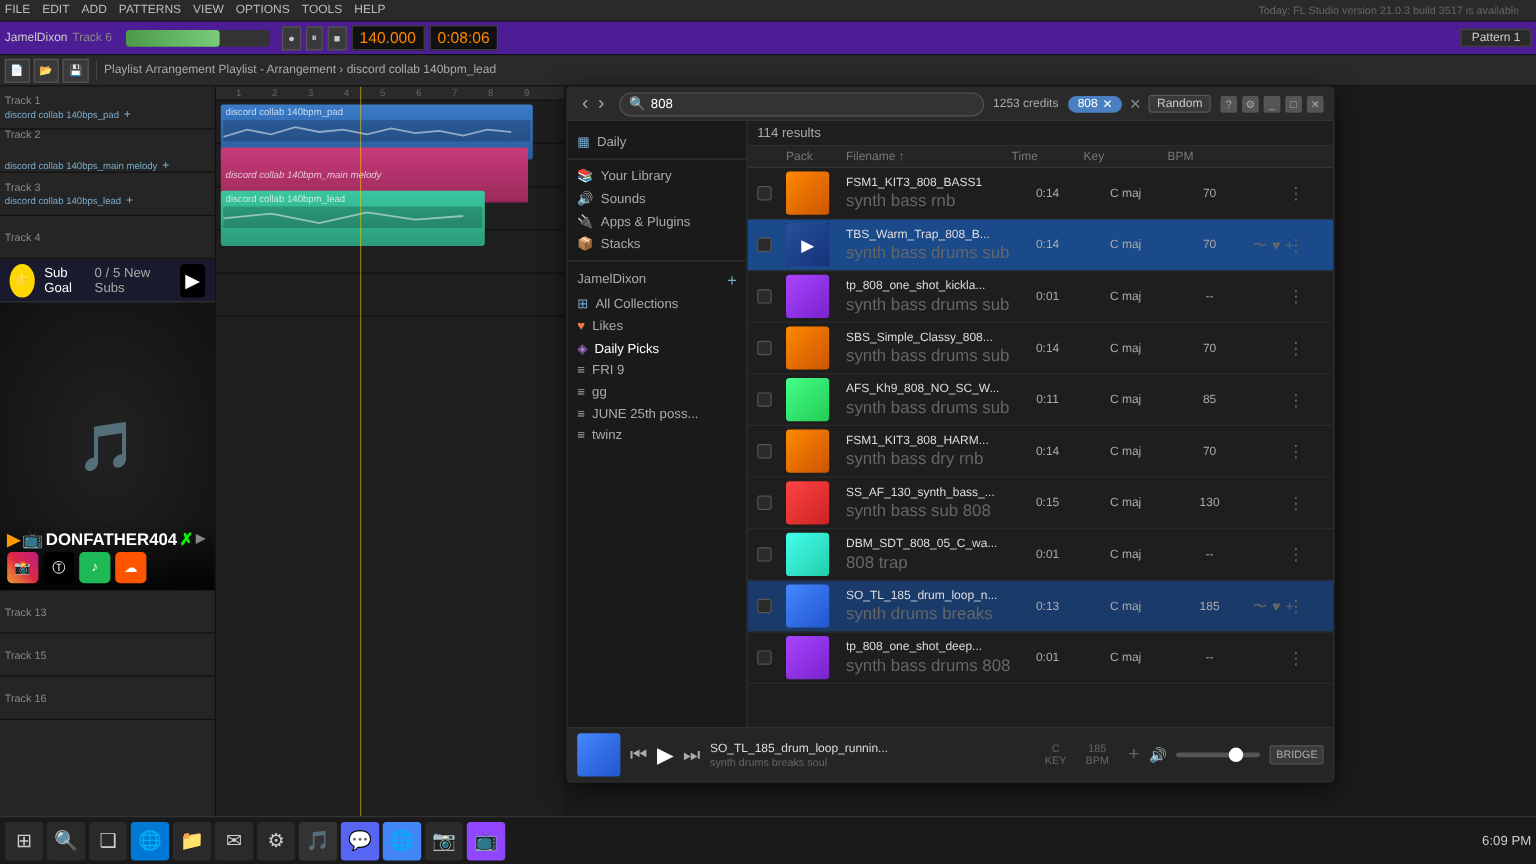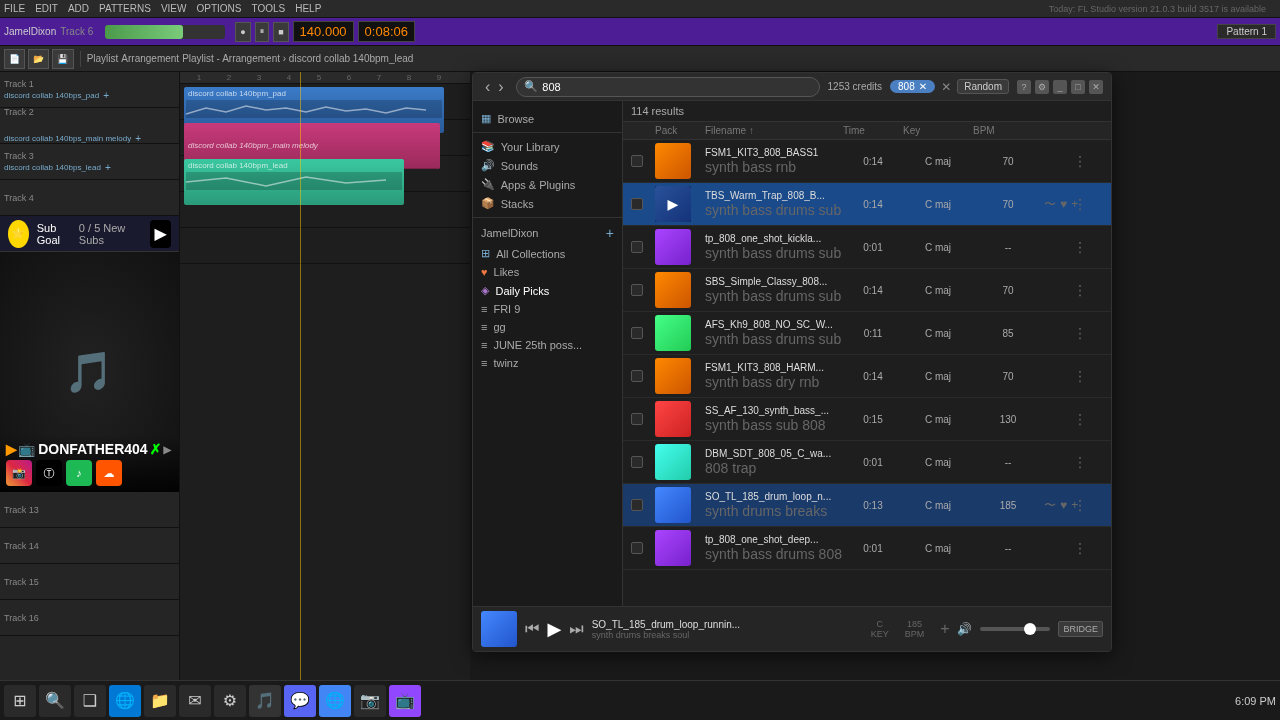--- a/index.html
+++ b/index.html
@@ -215,23 +215,20 @@
             <div class="social-icon si-spotify" style="font-size:11px;">♪</div>
             <div class="social-icon si-soundcloud" style="font-size:11px;">☁</div>
           </div>
         </div>
       </div>
 
       <div class="track-row">
         <div style="font-size:9px;color:#888;">Track 13</div>
       </div>
       <div class="track-row">
-        <div style="font-size:9px;color:#888;">Track 14</div>
-      </div>
-      <div class="track-row">
         <div style="font-size:9px;color:#888;">Track 15</div>
       </div>
       <div class="track-row">
         <div style="font-size:9px;color:#888;">Track 16</div>
       </div>
     </div>
 
     <div class="timeline-area">
       <div class="timeline-ruler">
         <div style="display:flex;width:100%;padding:0 4px;">
@@ -311,21 +308,21 @@
         <button class="win-btn">□</button>
         <button class="win-btn">✕</button>
       </div>
     </div>
 
     <div class="browser-body">
 
       <div class="browser-sidebar">
         <div class="sidebar-item">
           <span style="color:#7ac;">▦</span>
-          <span>Browse</span>
+          <span>Daily</span>
         </div>
         <div class="sidebar-divider"></div>
         <div class="sidebar-item">
           <span>📚</span>
           <span>Your Library</span>
         </div>
         <div class="sidebar-item">
           <span>🔊</span>
           <span>Sounds</span>
         </div>

